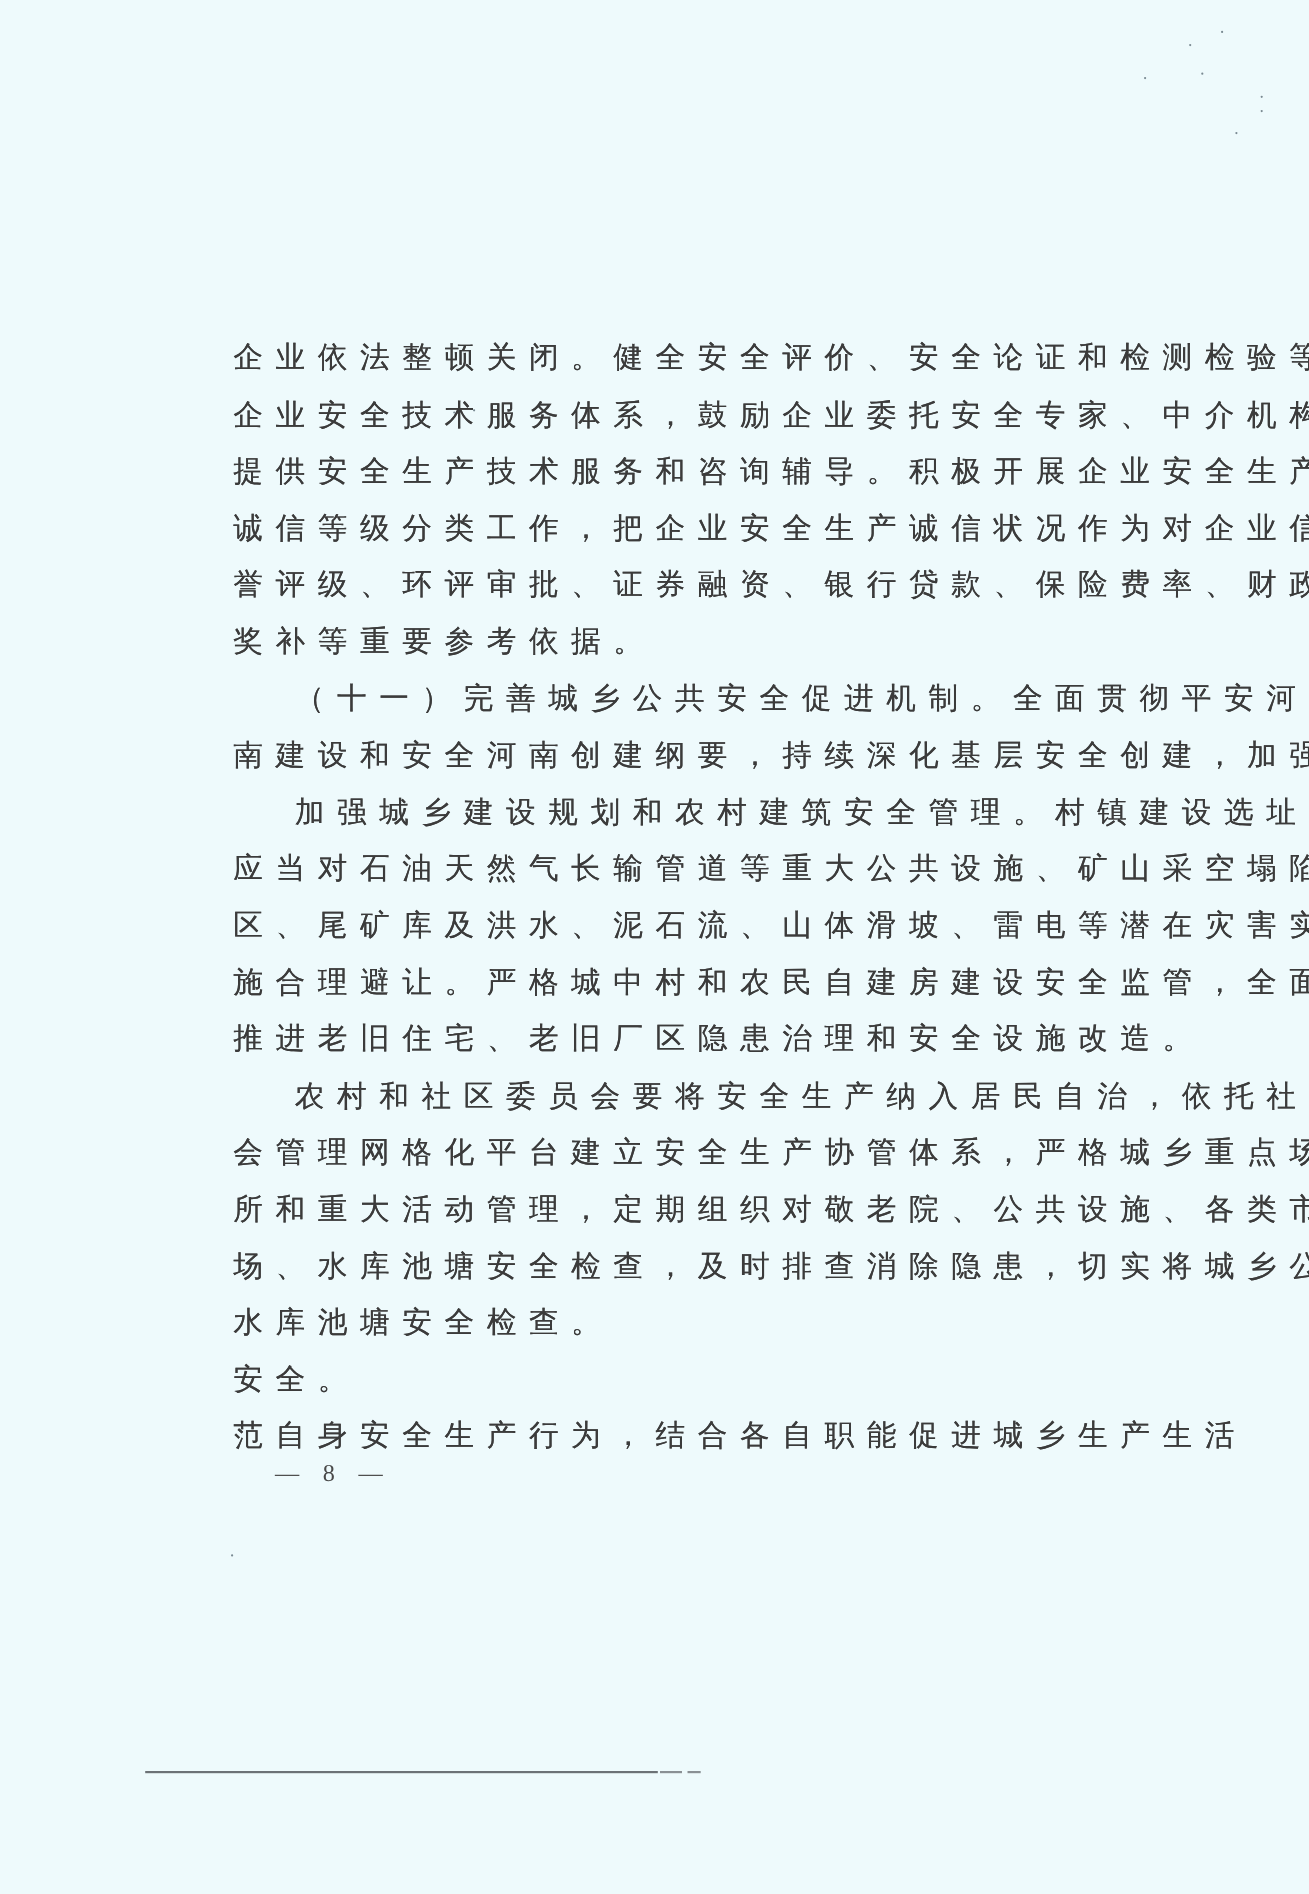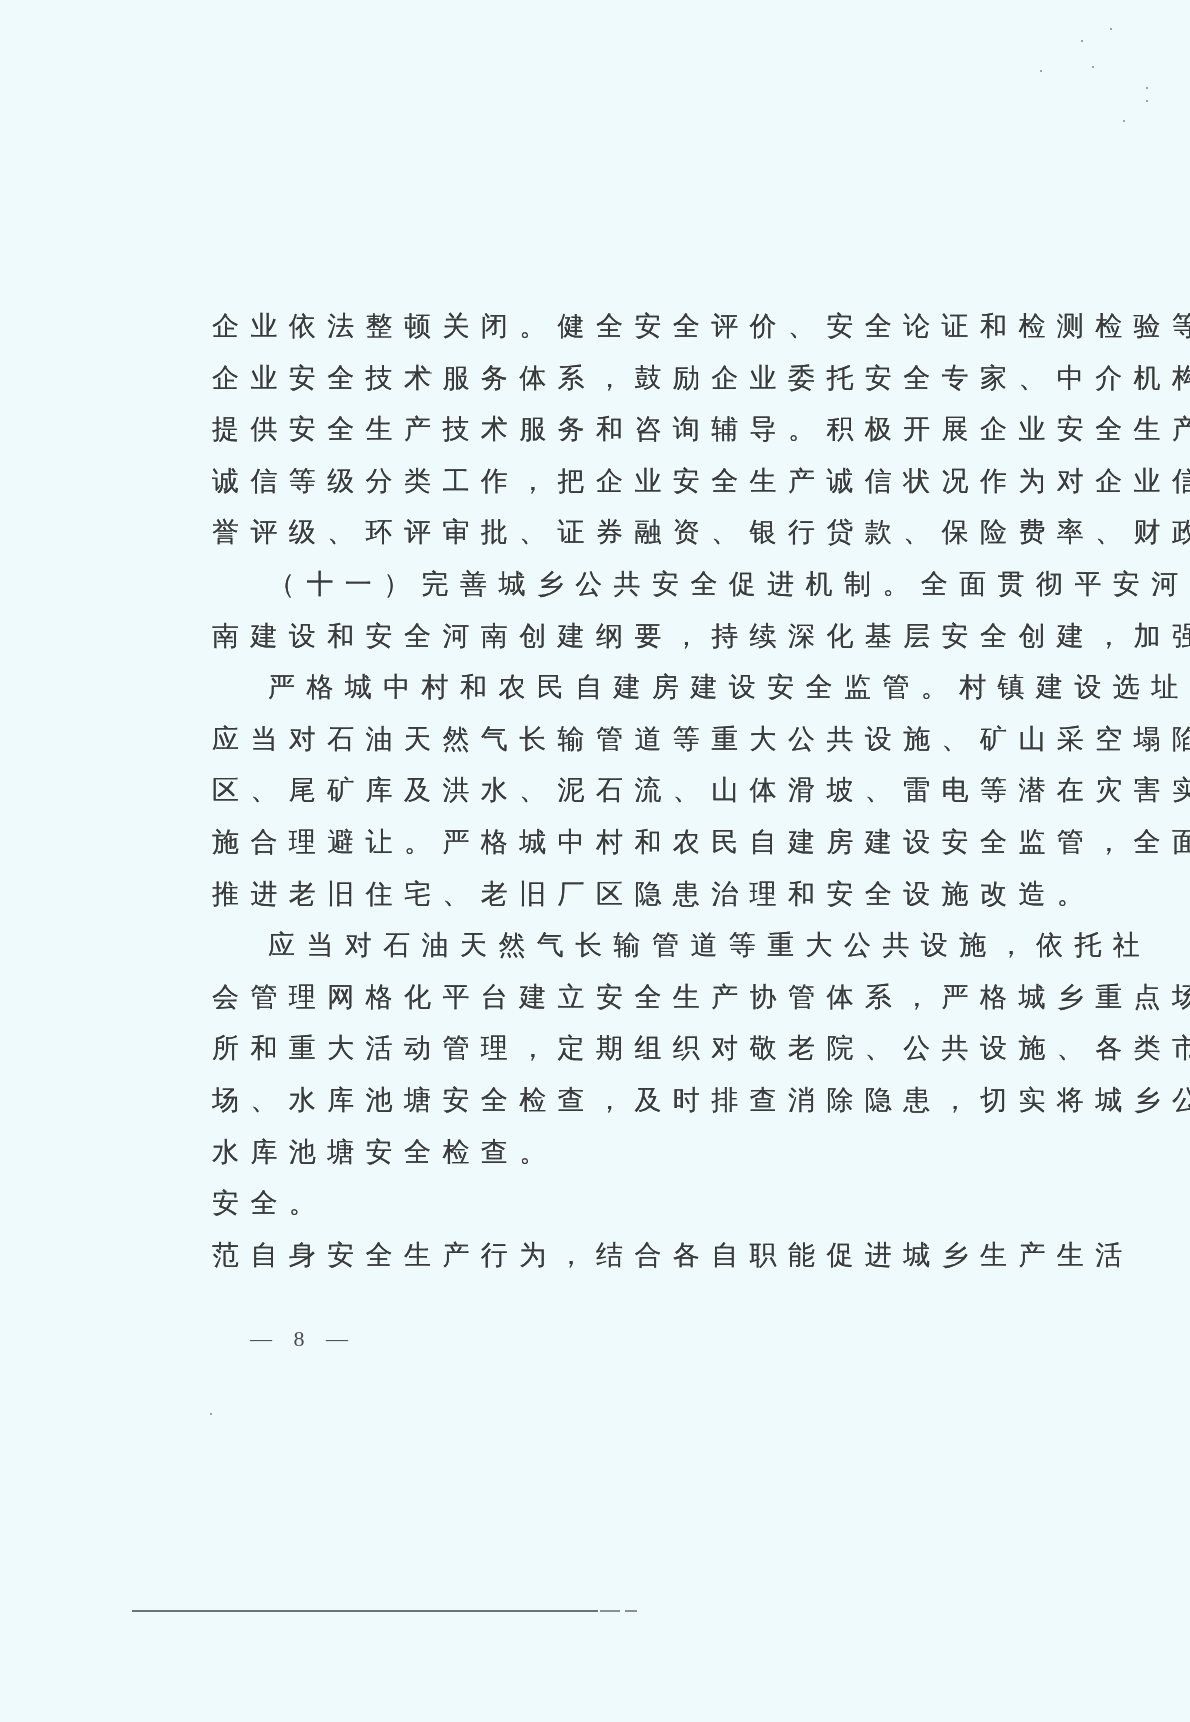--- a/index.html
+++ b/index.html
@@ -74,28 +74,29 @@
 <body>
 
 <div class="page">
 
   <div class="body-text">
     <div class="line">企业依法整顿关闭。健全安全评价、安全论证和检测检验等</div>
     <div class="line">企业安全技术服务体系，鼓励企业委托安全专家、中介机构</div>
     <div class="line">提供安全生产技术服务和咨询辅导。积极开展企业安全生产</div>
     <div class="line">诚信等级分类工作，把企业安全生产诚信状况作为对企业信</div>
     <div class="line">誉评级、环评审批、证券融资、银行贷款、保险费率、财政</div>
+    <div class="line">奖补等重要参考依据。</div>
     <div class="line indent">（十一）完善城乡公共安全促进机制。全面贯彻平安河</div>
     <div class="line">南建设和安全河南创建纲要，持续深化基层安全创建，加强</div>
-    <div class="line indent">严格城中村和农民自建房建设安全监管。村镇建设选址</div>
+    <div class="line indent">加强城乡建设规划和农村建筑安全管理。村镇建设选址</div>
     <div class="line">应当对石油天然气长输管道等重大公共设施、矿山采空塌陷</div>
     <div class="line">区、尾矿库及洪水、泥石流、山体滑坡、雷电等潜在灾害实</div>
     <div class="line">施合理避让。严格城中村和农民自建房建设安全监管，全面</div>
     <div class="line">推进老旧住宅、老旧厂区隐患治理和安全设施改造。</div>
-    <div class="line indent">应当对石油天然气长输管道等重大公共设施，依托社</div>
+    <div class="line indent">农村和社区委员会要将安全生产纳入居民自治，依托社</div>
     <div class="line">会管理网格化平台建立安全生产协管体系，严格城乡重点场</div>
     <div class="line">所和重大活动管理，定期组织对敬老院、公共设施、各类市</div>
     <div class="line">场、水库池塘安全检查，及时排查消除隐患，切实将城乡公</div>
     <div class="line">水库池塘安全检查。</div>
     <div class="line">安全。</div>
     <div class="line">范自身安全生产行为，结合各自职能促进城乡生产生活</div>
   </div>
 
   <div class="page-number">— 8 —</div>
 

